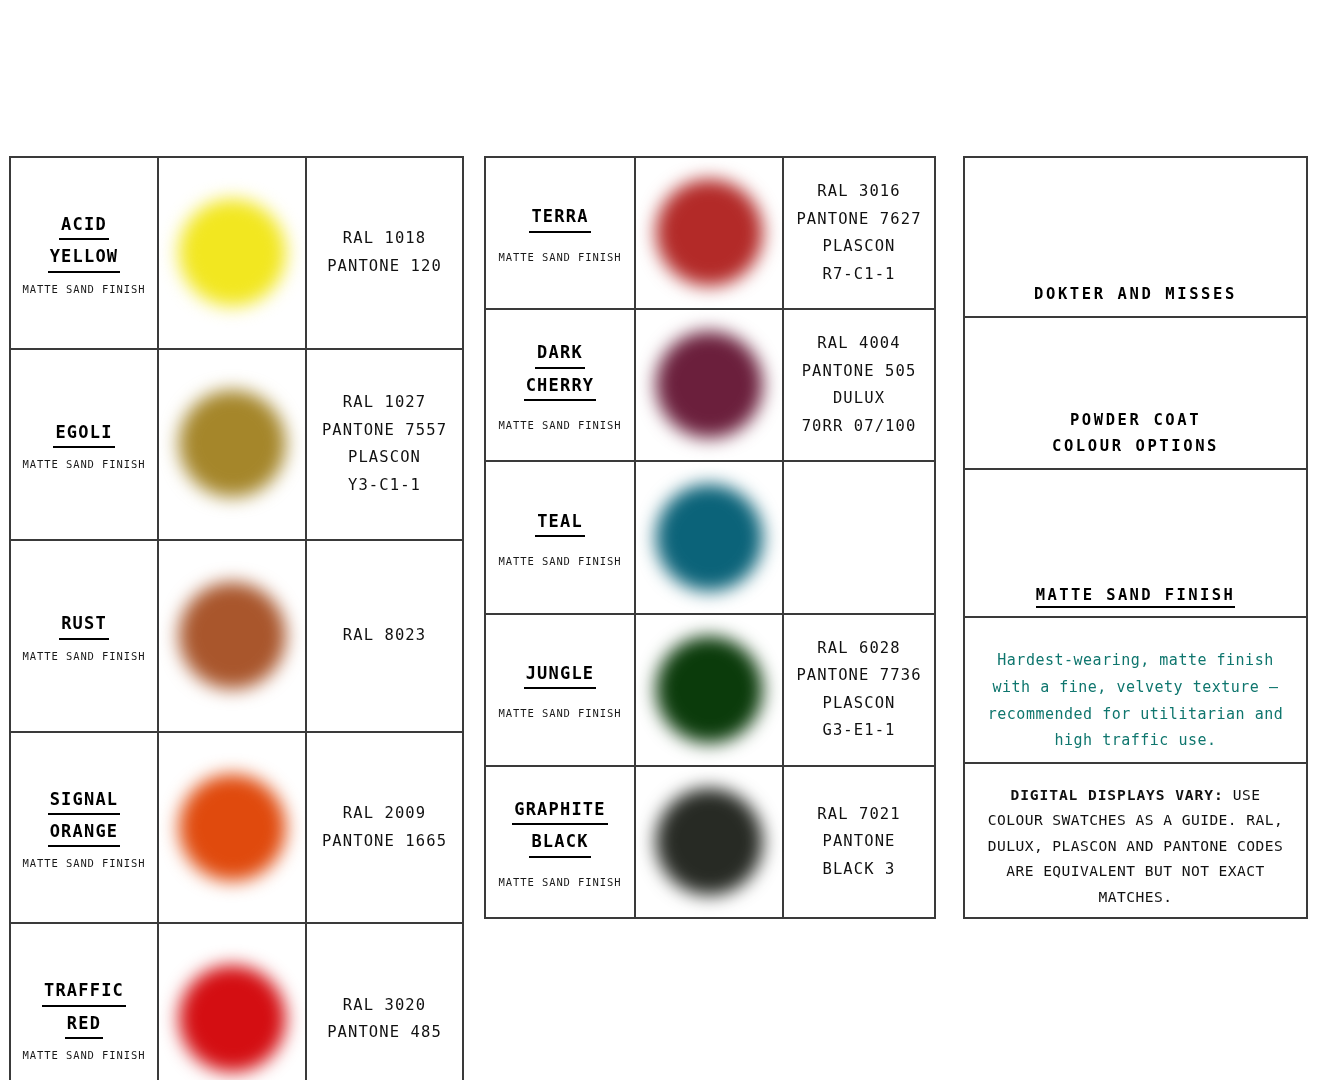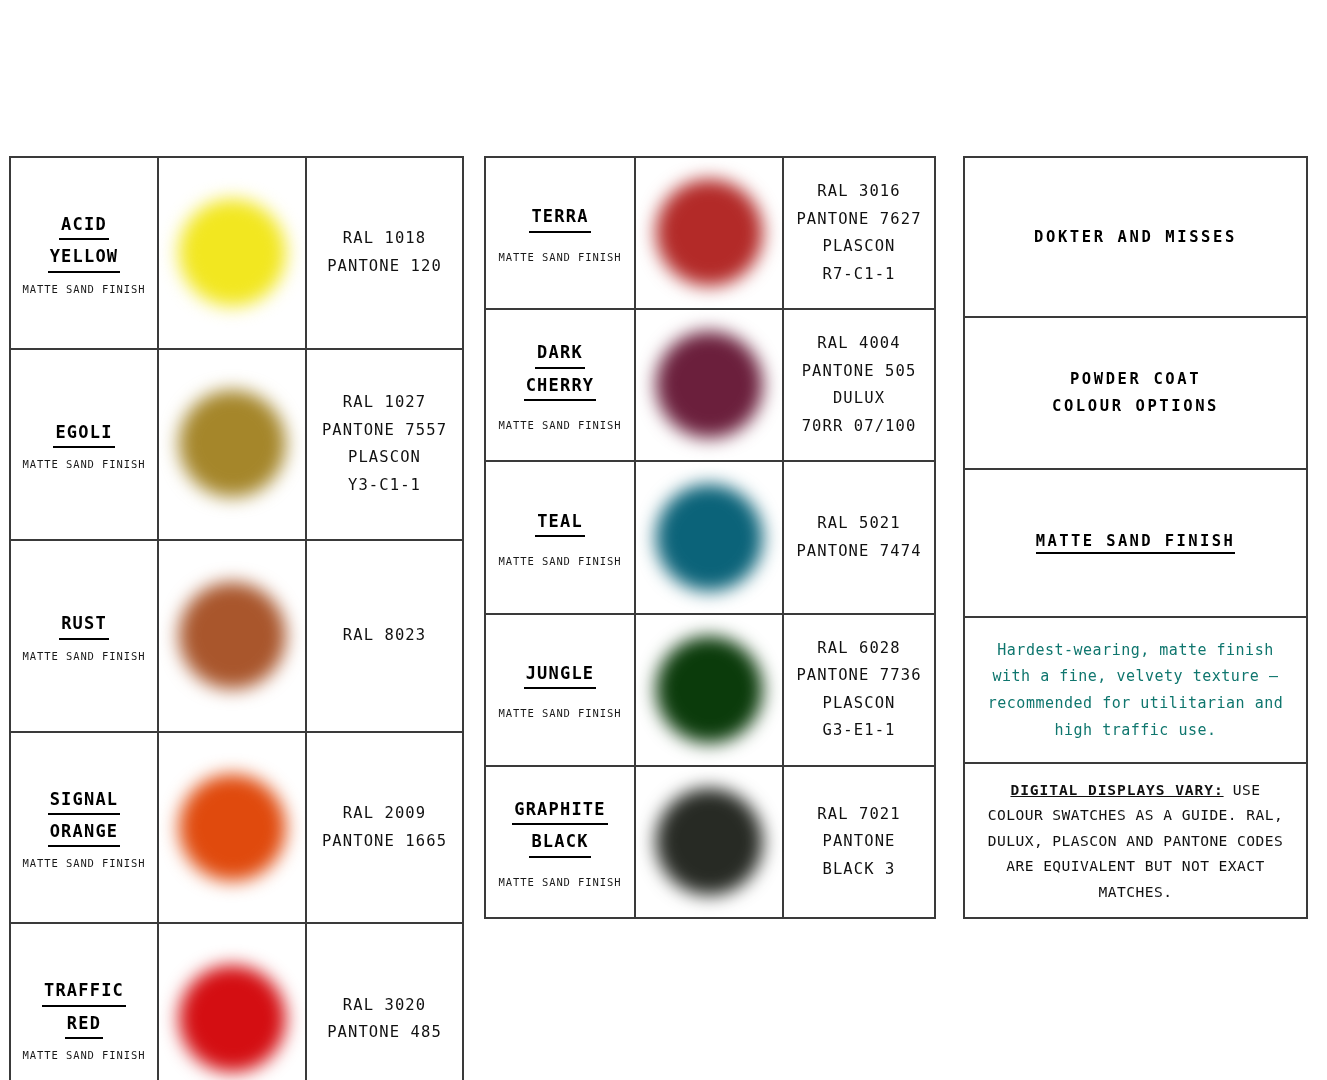--- a/index.html
+++ b/index.html
@@ -117,21 +117,21 @@
     color: #111;
   }
 
   
   .info-cell {
     border-bottom: 2px solid #3a3a3a;
     box-sizing: border-box;
     display: flex;
     flex-direction: column;
     align-items: center;
-    justify-content: center;
+    justify-content: flex-end;
     text-align: center;
     padding: 8px 14px;
   }
   .info-cell:last-child { border-bottom: none; }
 
   #info-brand     { flex: 0 0 160px; }
   #info-subtitle  { flex: 0 0 152px; }
   #info-finish    { flex: 0 0 148px; }
   #info-desc      { flex: 0 0 146px; }
   #info-note      { flex: 1 1 auto; }
@@ -161,21 +161,20 @@
   }
   .info-note-text {
     font-size: 14.6px;
     letter-spacing: 0.45px;
     line-height: 1.74;
     color: #111;
   }
   .info-note-text .lead {
     font-weight: bold;
     letter-spacing: 0.9px;
-    text-decoration: underline;
   }
 </style>
 </head>
 <body>
 
 <div class="sheet">
 
   <div class="block" id="block-col-1">
       <div class="swatch-row">
         <div class="cell-name">
@@ -295,24 +294,20 @@
       </div>
       <div class="swatch-row">
         <div class="cell-name">
           <div class="colour-name">
             <span class="nm-line">TEAL</span>
           </div>
           <div class="finish-label">MATTE SAND FINISH</div>
         </div>
         <div class="cell-swatch">
           <div class="dot" style="background: radial-gradient(circle at 52% 48%, rgb(11, 99, 121) 0%, rgb(11, 99, 121) 62%, rgba(255, 255, 255, 0) 94%);"></div>
-        </div>
-        <div class="cell-codes">
-          <div class="code-line">RAL 5021</div>
-          <div class="code-line">PANTONE 7474</div>
         </div>
       </div>
       <div class="swatch-row">
         <div class="cell-name">
           <div class="colour-name">
             <span class="nm-line">JUNGLE</span>
           </div>
           <div class="finish-label">MATTE SAND FINISH</div>
         </div>
         <div class="cell-swatch">

